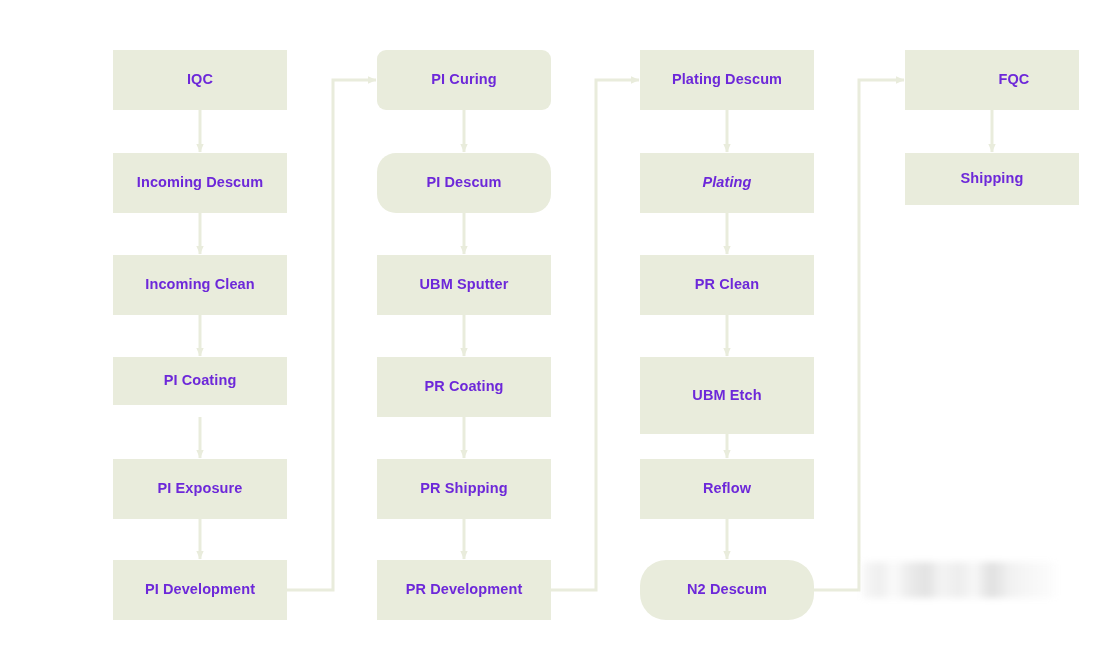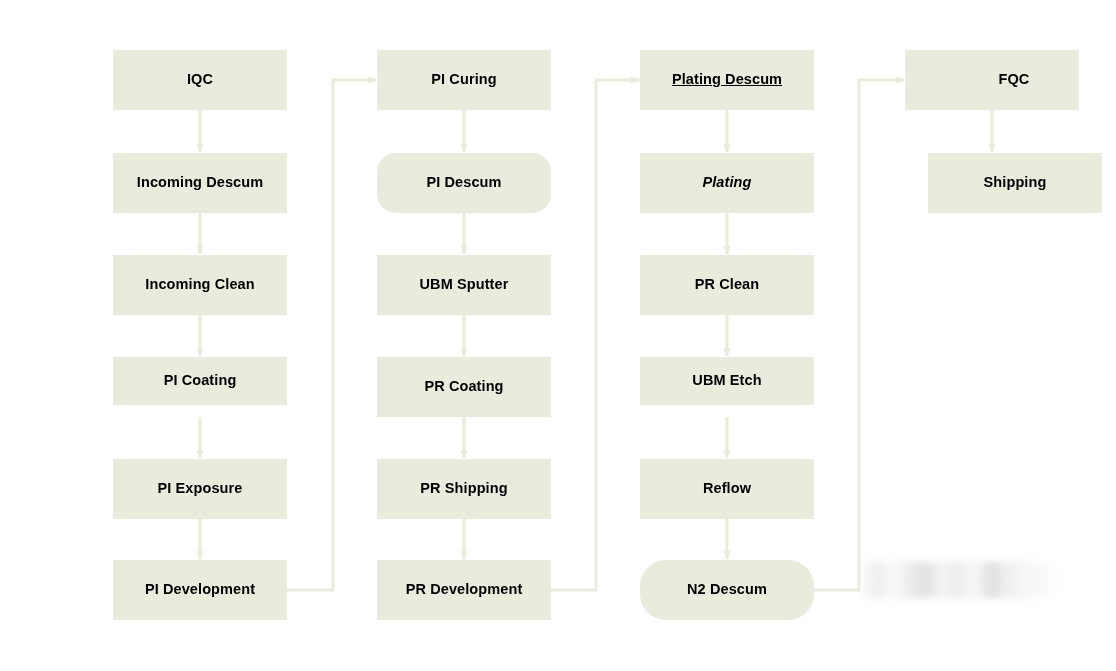--- a/index.html
+++ b/index.html
@@ -27,21 +27,21 @@
     height: 671px;
     pointer-events: none;
   }
   .node {
     position: absolute;
     display: flex;
     align-items: center;
     justify-content: center;
     box-sizing: border-box;
     background: #e9ecdc;
-    color: #000000;
+    color: #6d28d9;
     font-size: 14.5px;
     font-weight: bold;
     letter-spacing: 0.1px;
     text-align: center;
     line-height: 1.1;
     white-space: nowrap;
     user-select: none;
   }
   .redacted {
     position: absolute;
@@ -99,32 +99,32 @@
       </g>
   </svg>
 
   <div id="nodes-layer">
       <div class="node" style="left: 113px; top: 50px; width: 174px; height: 60px;">IQC</div>
       <div class="node" style="left: 113px; top: 153px; width: 174px; height: 60px;">Incoming Descum</div>
       <div class="node" style="left: 113px; top: 255px; width: 174px; height: 60px;">Incoming Clean</div>
       <div class="node" style="left: 113px; top: 357px; width: 174px; height: 48px;">PI Coating</div>
       <div class="node" style="left: 113px; top: 459px; width: 174px; height: 60px;">PI Exposure</div>
       <div class="node" style="left: 113px; top: 560px; width: 174px; height: 60px;">PI Development</div>
-      <div class="node" style="left: 377px; top: 50px; width: 174px; height: 60px;">PI Curing</div>
+      <div class="node" style="left: 377px; top: 50px; width: 174px; height: 60px; border-radius: 9px;">PI Curing</div>
       <div class="node" style="left: 377px; top: 153px; width: 174px; height: 60px; border-radius: 19px;">PI Descum</div>
       <div class="node" style="left: 377px; top: 255px; width: 174px; height: 60px;">UBM Sputter</div>
       <div class="node" style="left: 377px; top: 357px; width: 174px; height: 60px;">PR Coating</div>
       <div class="node" style="left: 377px; top: 459px; width: 174px; height: 60px;">PR Shipping</div>
       <div class="node" style="left: 377px; top: 560px; width: 174px; height: 60px;">PR Development</div>
-      <div class="node" style="left: 640px; top: 50px; width: 174px; height: 60px; text-decoration: underline;">Plating Descum</div>
+      <div class="node" style="left: 640px; top: 50px; width: 174px; height: 60px;">Plating Descum</div>
       <div class="node" style="left: 640px; top: 153px; width: 174px; height: 60px; font-style: italic;">Plating</div>
       <div class="node" style="left: 640px; top: 255px; width: 174px; height: 60px;">PR Clean</div>
-      <div class="node" style="left: 640px; top: 357px; width: 174px; height: 48px;">UBM Etch</div>
+      <div class="node" style="left: 640px; top: 357px; width: 174px; height: 77px;">UBM Etch</div>
       <div class="node" style="left: 640px; top: 459px; width: 174px; height: 60px;">Reflow</div>
       <div class="node" style="left: 640px; top: 560px; width: 174px; height: 60px; border-radius: 26px;">N2 Descum</div>
       <div class="node" style="left: 905px; top: 50px; width: 174px; height: 60px; padding-left: 44px;">FQC</div>
-      <div class="node" style="left: 928px; top: 153px; width: 174px; height: 60px;">Shipping</div>
+      <div class="node" style="left: 905px; top: 153px; width: 174px; height: 52px;">Shipping</div>
     </div>
   <div id="redacted-layer">
       <div class="redacted" style="left: 863px; top: 562px; width: 192px; height: 36px;"></div>
     </div>
 
 </div>
 
 </body></html>

